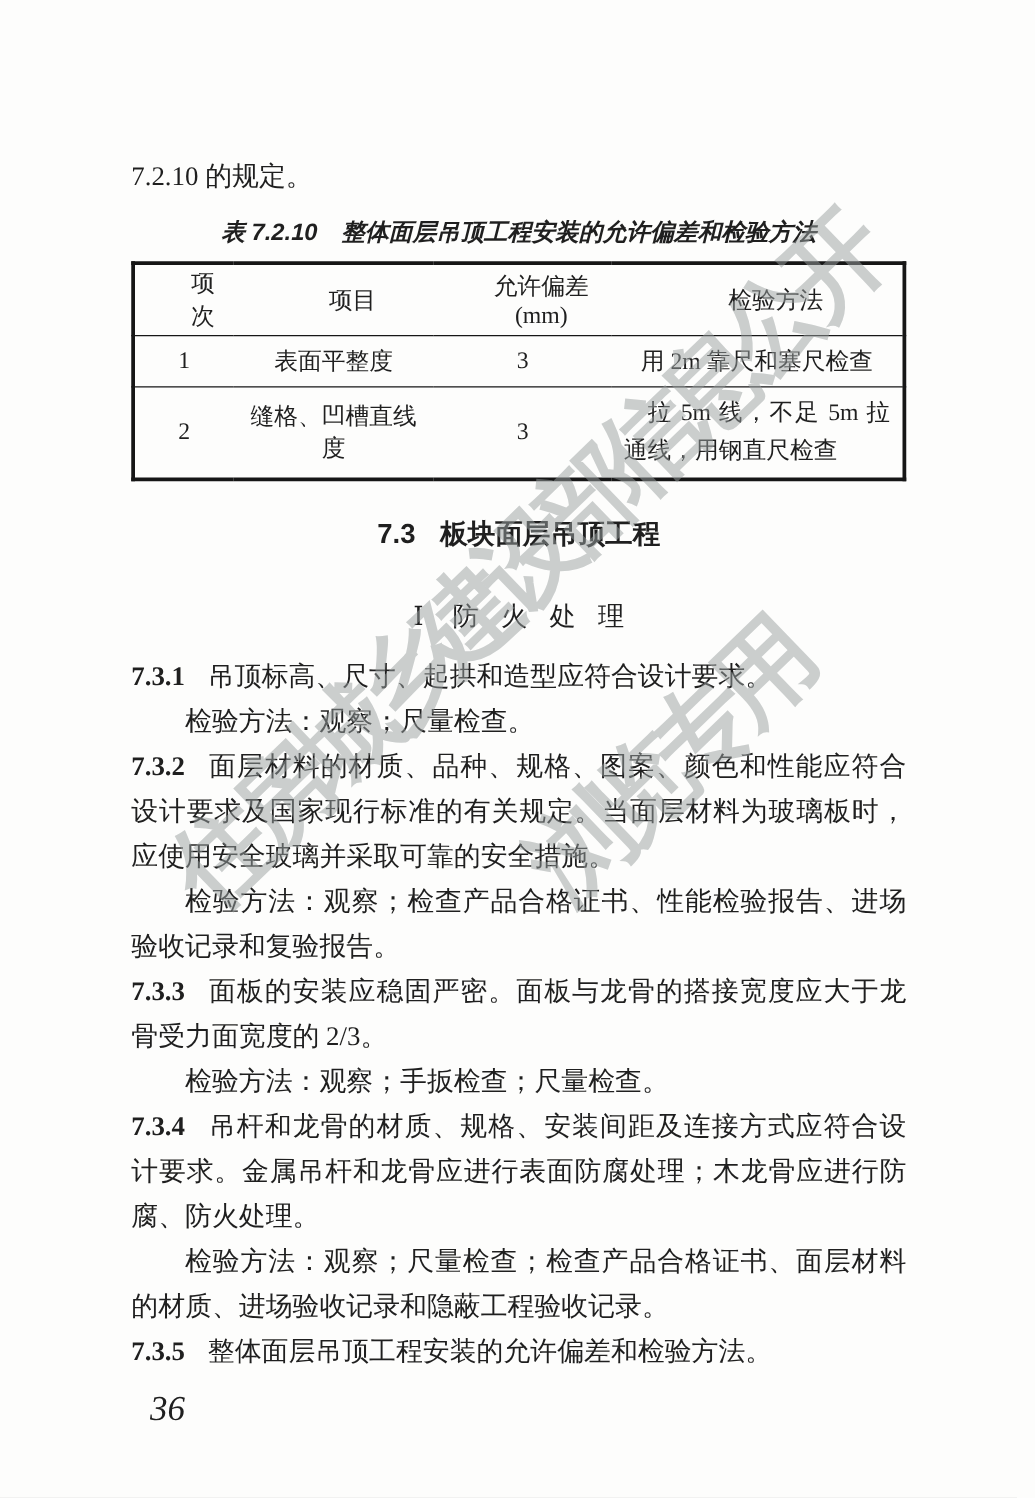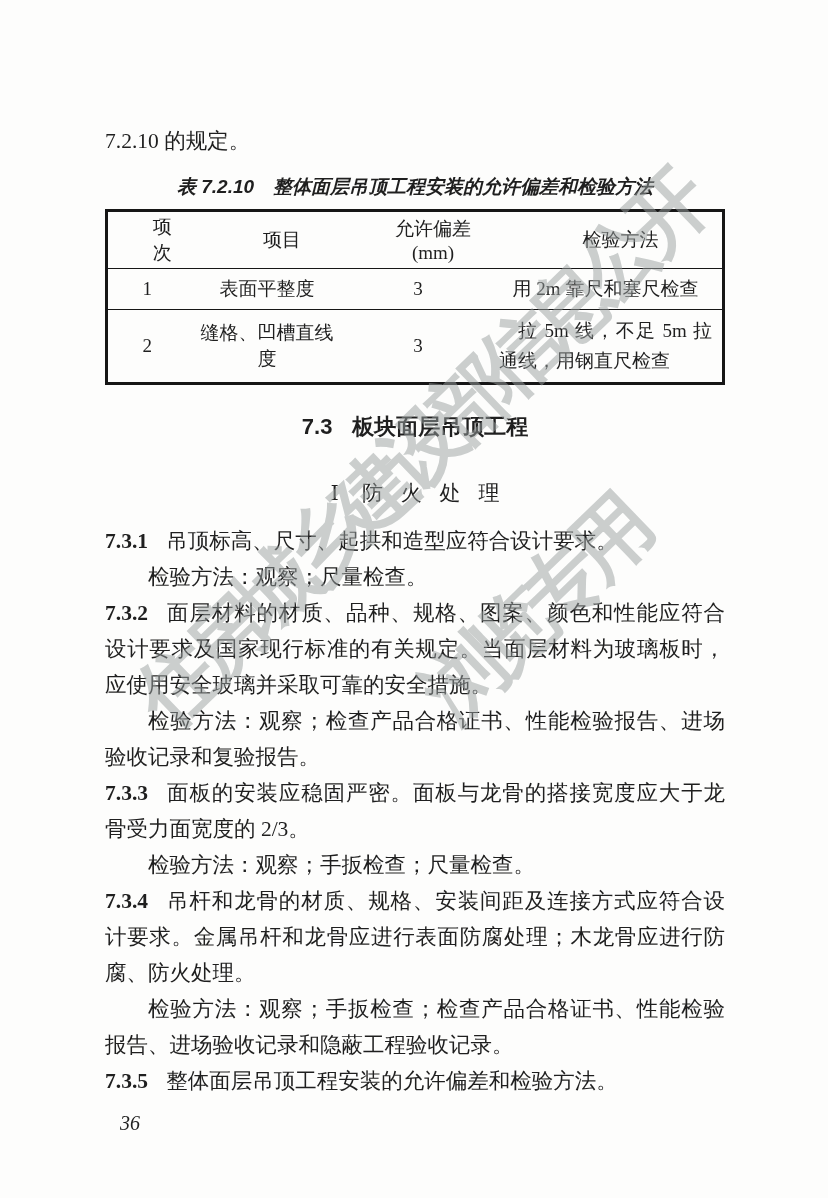--- a/index.html
+++ b/index.html
@@ -35,21 +35,21 @@
   .section-heading .num{margin-right:0.9em;}
   .subsection{margin:40px 0 0 0;text-align:center;font-size:21px;line-height:25px;}
   .subsection .numeral{margin-right:1.1em;}
   .subsection .spaced{letter-spacing:0.85em;margin-right:-0.85em;}
   .clauses{margin-top:17px;font-size:21.5px;}
   .clauses p{margin:0;line-height:36px;}
   p.clause{text-align:justify;}
   .clause-no{font-weight:bold;margin-right:0.85em;}
   p.method{text-indent:2em;text-align:justify;}
   .page-number{
-    position:absolute;left:120px;top:1112px;font-size:20px;font-style:italic;
+    position:absolute;left:120px;top:1112px;font-size:28px;font-style:italic;
     font-family:"Liberation Serif","DejaVu Serif",serif;
   }
   .wm{
     position:absolute;white-space:nowrap;pointer-events:none;z-index:5;
     font-family:"Liberation Sans","DejaVu Sans",sans-serif;font-weight:bold;
     opacity:0.5;
   }
   .wm1{left:420px;top:452px;font-size:80px;letter-spacing:-12px;
        transform:translate(-50%,-50%) rotate(-44deg);}
   .wm2{left:535px;top:612px;font-size:80px;letter-spacing:-12px;
@@ -114,21 +114,21 @@
     <p class="method">检验方法：观察；检查产品合格证书、性能检验报告、进场验收记录和复验报告。</p>
 
     <p class="clause">
       <span class="clause-no">7.3.3</span><span>面板的安装应稳固严密。面板与龙骨的搭接宽度应大于龙骨受力面宽度的 2/3。</span>
     </p>
     <p class="method">检验方法：观察；手扳检查；尺量检查。</p>
 
     <p class="clause">
       <span class="clause-no">7.3.4</span><span>吊杆和龙骨的材质、规格、安装间距及连接方式应符合设计要求。金属吊杆和龙骨应进行表面防腐处理；木龙骨应进行防腐、防火处理。</span>
     </p>
-    <p class="method">检验方法：观察；手扳检查；检查产品合格证书、性能检验报告、进场验收记录和隐蔽工程验收记录。</p>
+    <p class="method">检验方法：观察；尺量检查；检查产品合格证书、面层材料的材质、进场验收记录和隐蔽工程验收记录。</p>
 
     <p class="clause">
       <span class="clause-no">7.3.5</span><span>整体面层吊顶工程安装的允许偏差和检验方法。</span>
     </p>
 
   </div>
 
   <div class="page-number">36</div>
 
   <div class="wm wm1" style="color: rgb(154, 160, 160);">住房城乡建设部信息公开</div>

